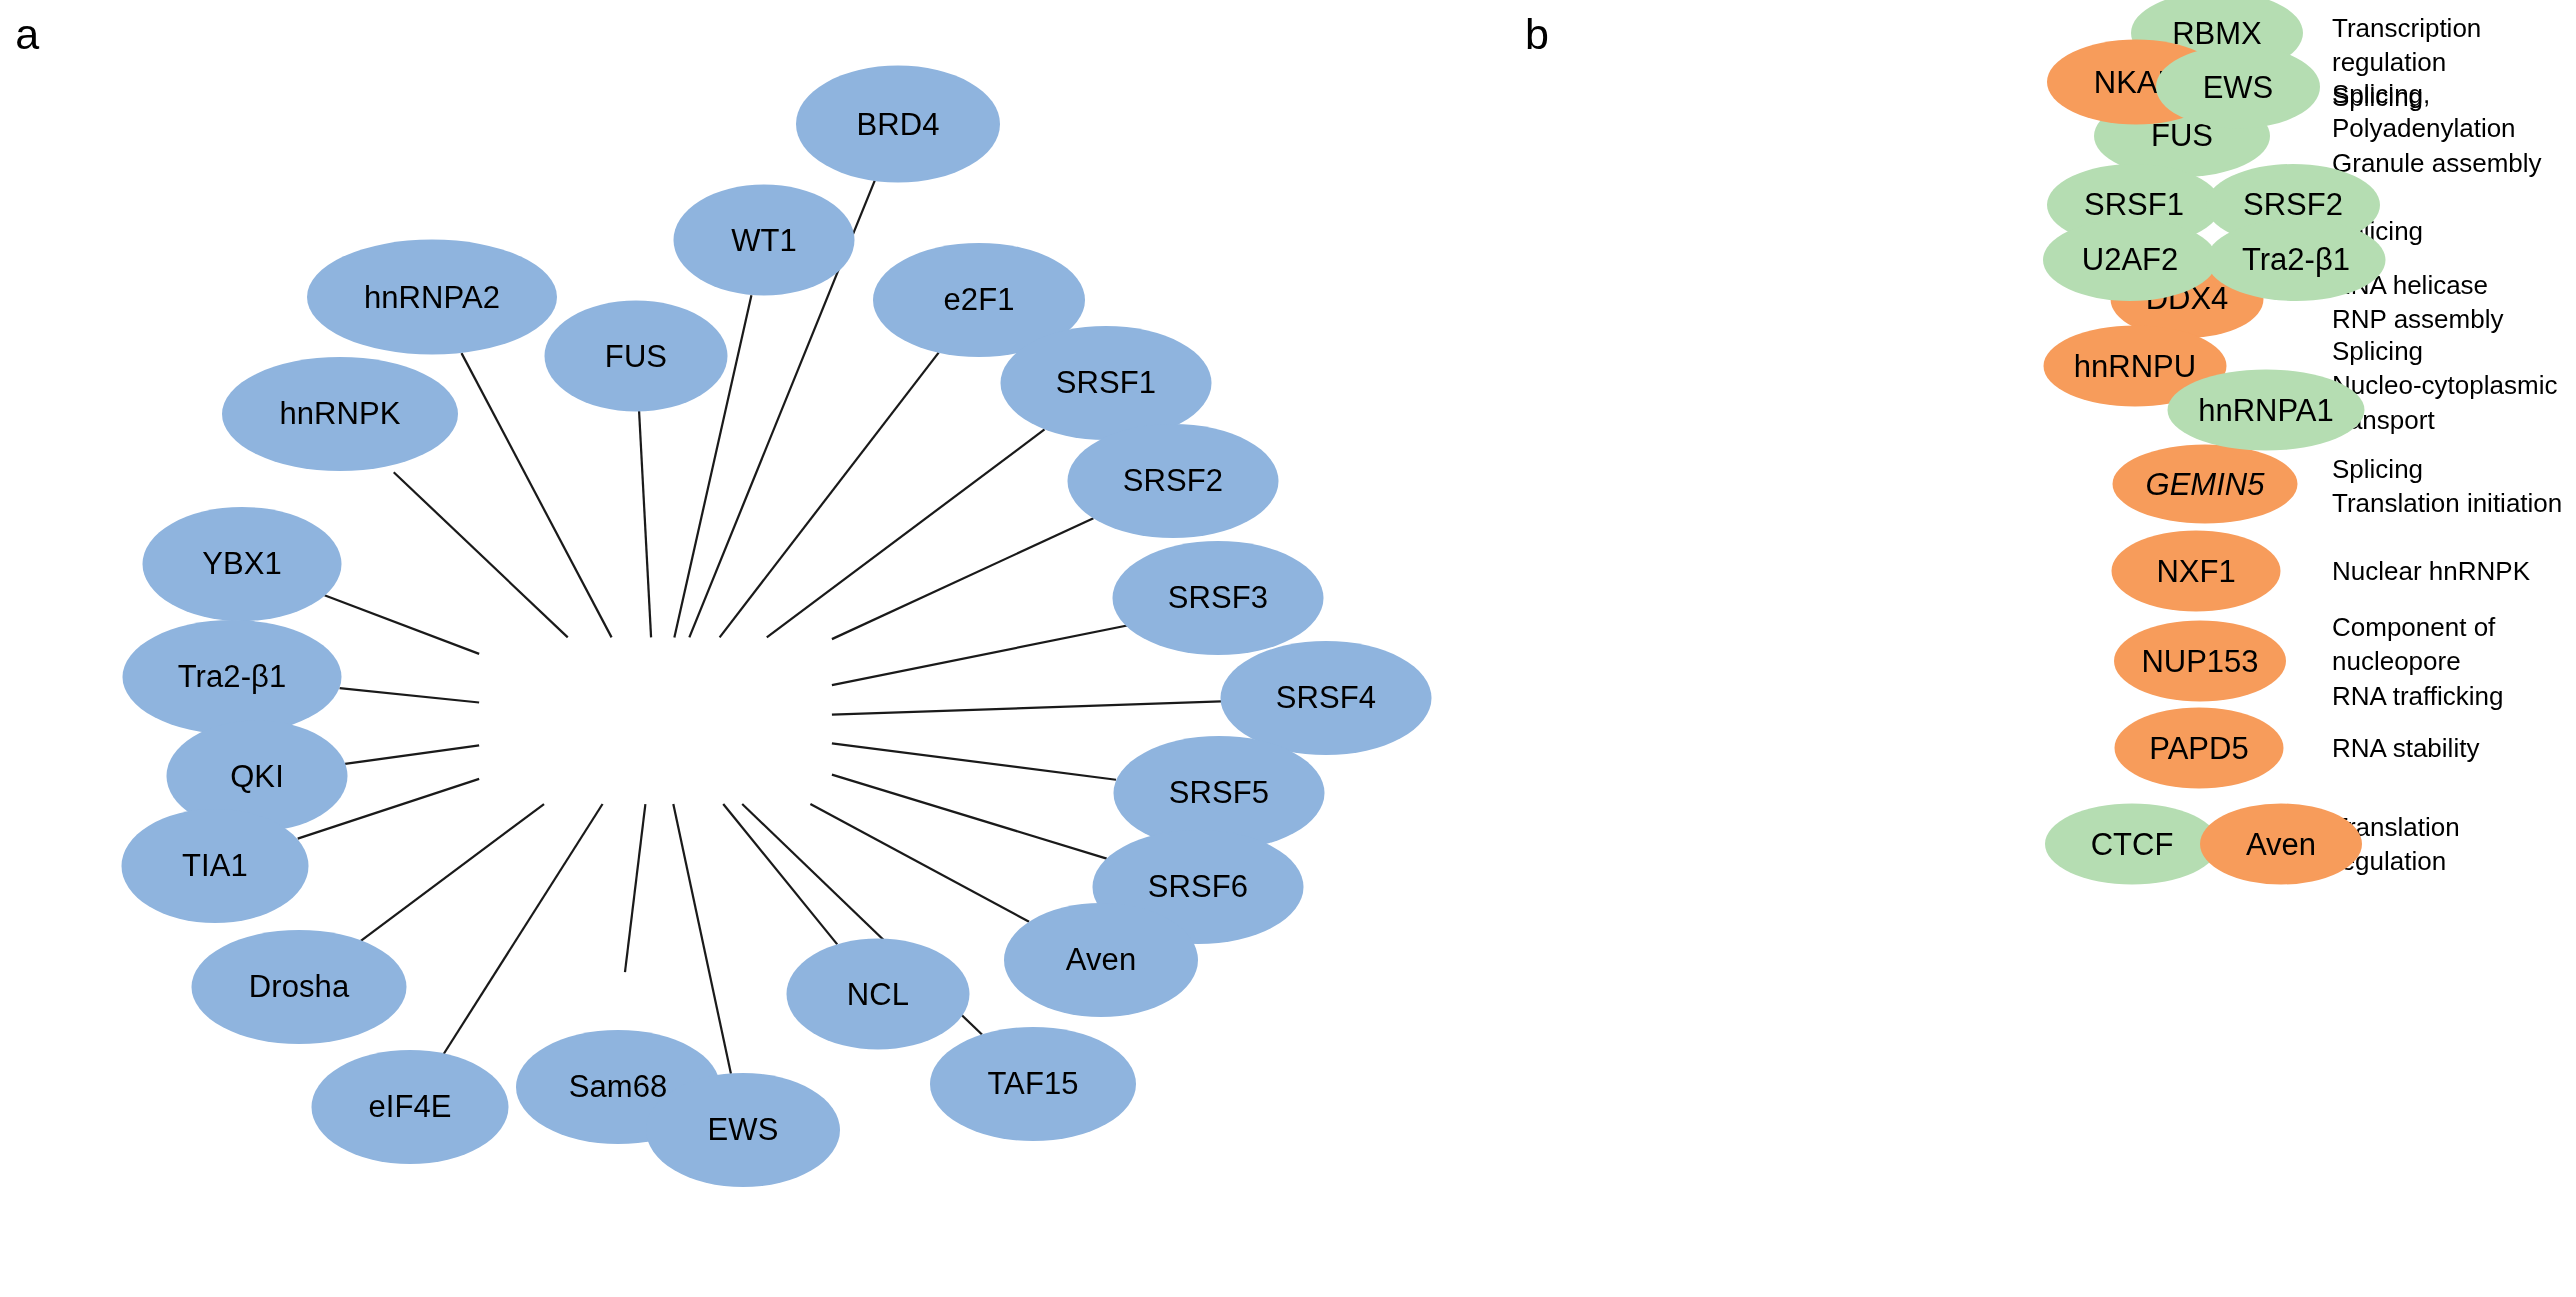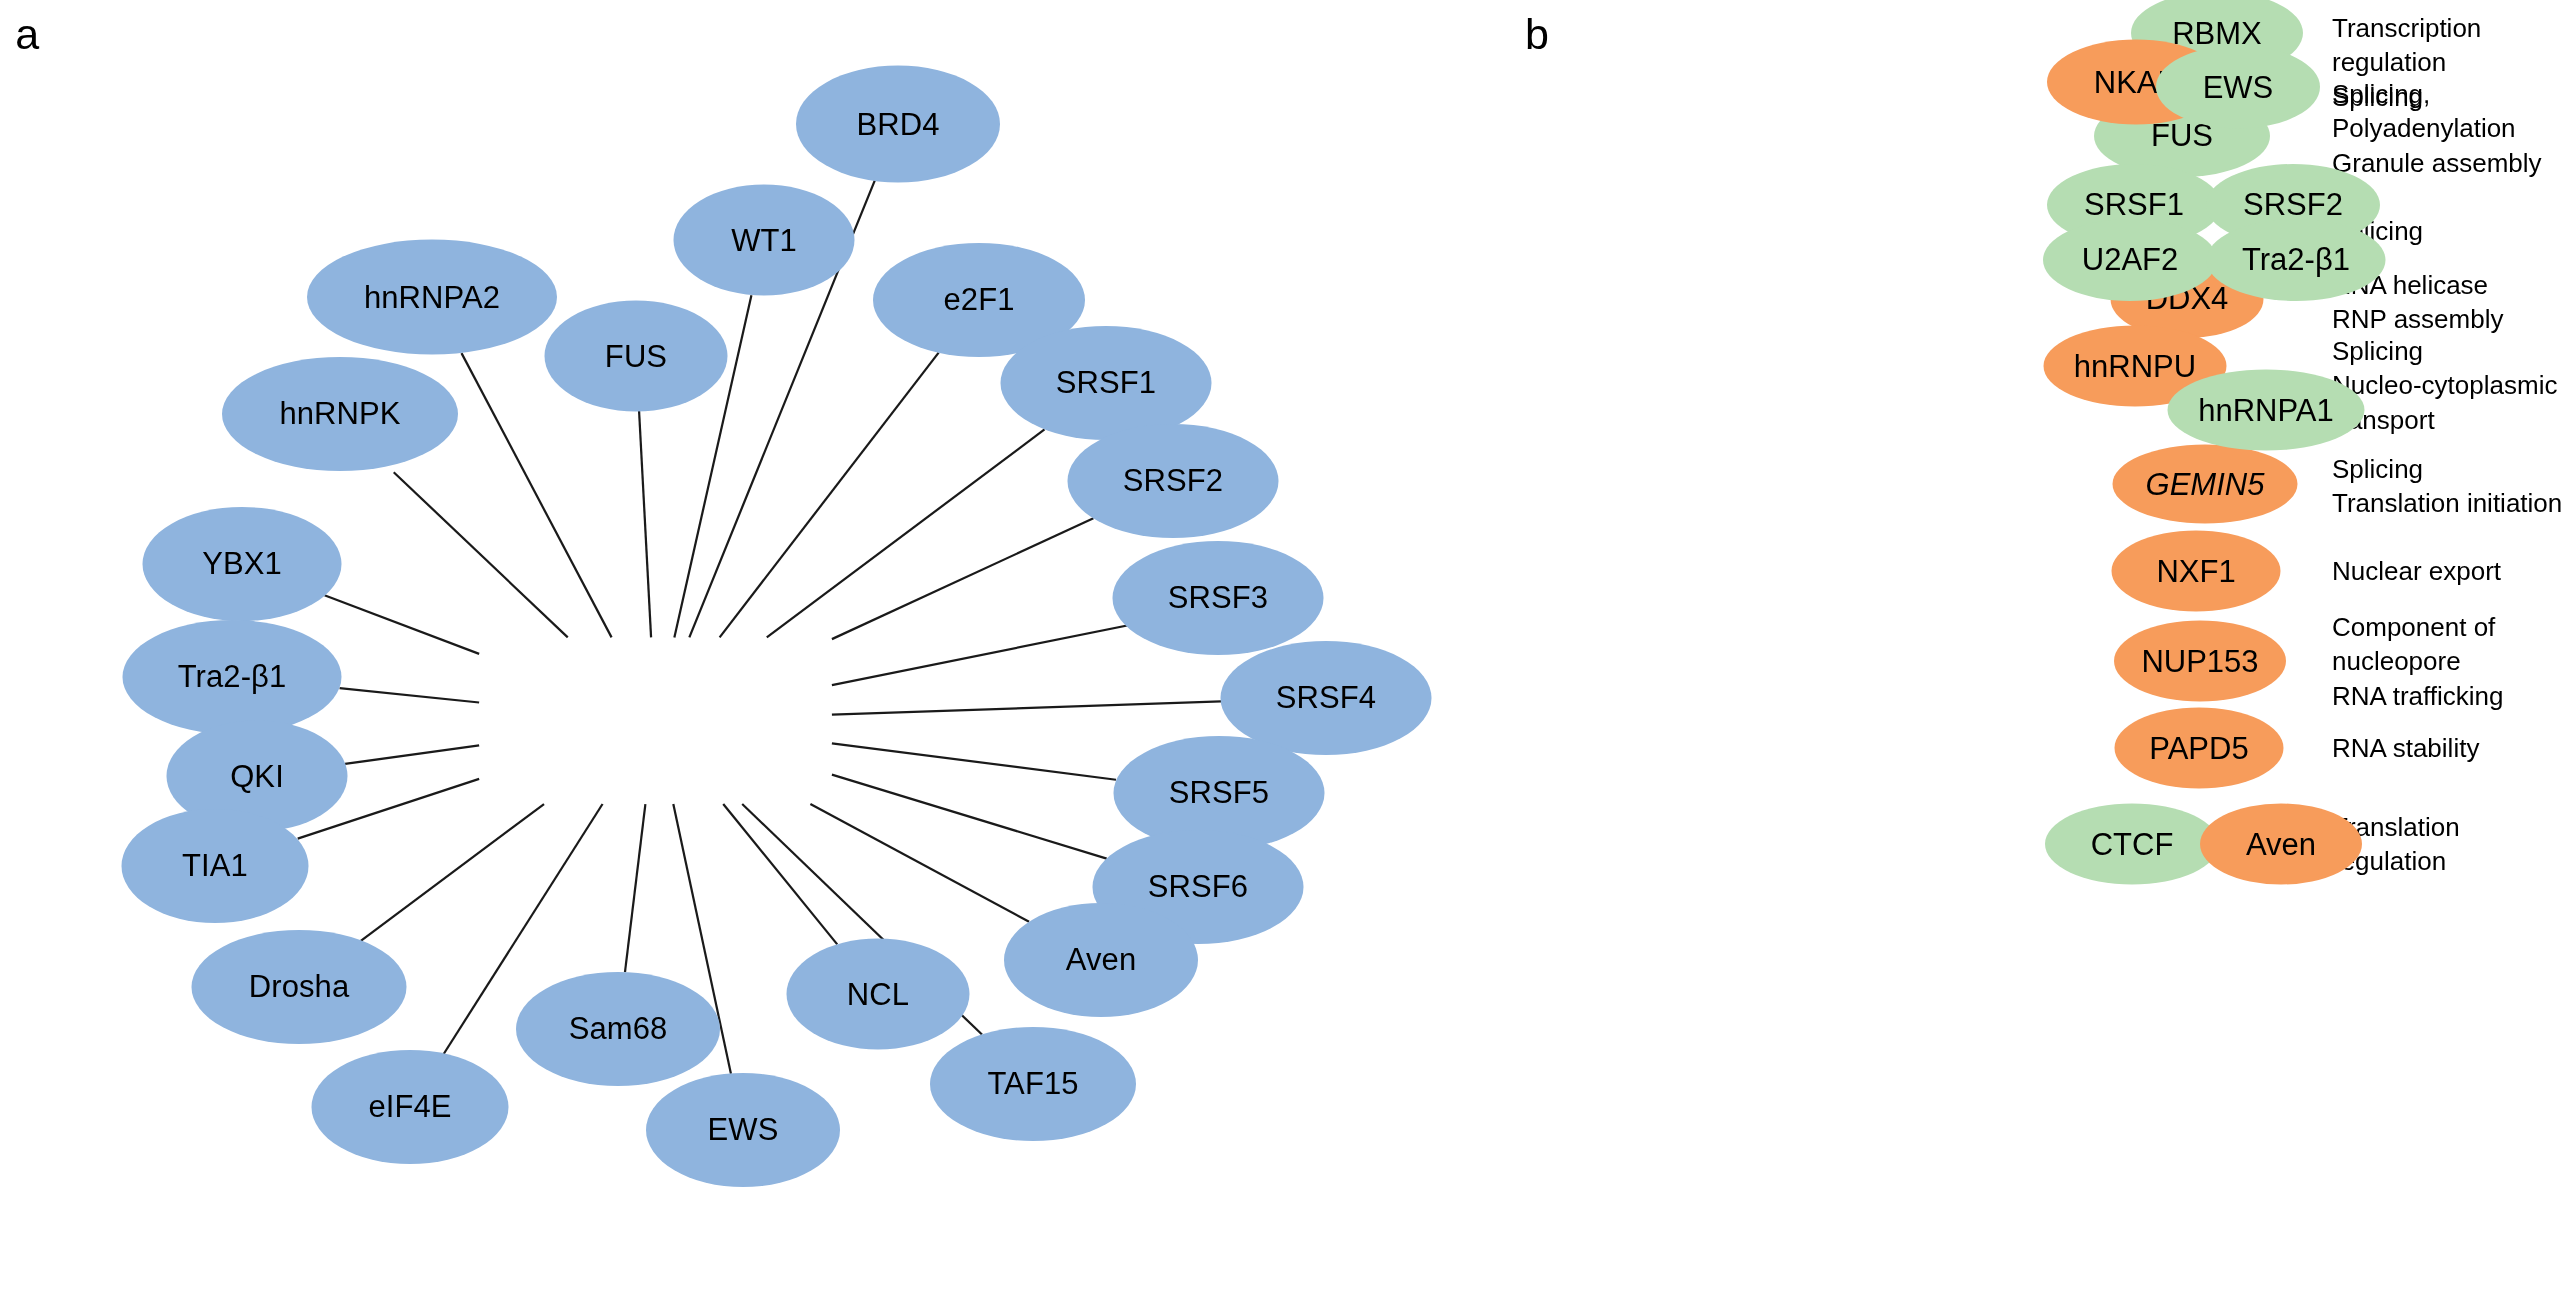--- a/index.html
+++ b/index.html
@@ -197,21 +197,21 @@
         </div>
         <div class="node blue" style="left: 299px; top: 987px; width: 215px; height: 114px;">
           <span>Drosha</span>
         </div>
         <div class="node blue" style="left: 1101px; top: 960px; width: 194px; height: 114px;">
           <span>Aven</span>
         </div>
         <div class="node blue" style="left: 878px; top: 994px; width: 183px; height: 111px;">
           <span>NCL</span>
         </div>
-        <div class="node blue" style="left: 618px; top: 1029px; width: 204px; height: 114px; align-items: center;">
+        <div class="node blue" style="left: 618px; top: 1087px; width: 204px; height: 114px; align-items: center;">
           <span>Sam68</span>
         </div>
         <div class="node blue" style="left: 1033px; top: 1084px; width: 206px; height: 114px;">
           <span>TAF15</span>
         </div>
         <div class="node blue" style="left: 410px; top: 1107px; width: 197px; height: 114px; justify-content: center;">
           <span>eIF4E</span>
         </div>
         <div class="node blue" style="left: 743px; top: 1130px; width: 194px; height: 114px;">
           <span>EWS</span>
@@ -281,21 +281,21 @@
 Splicing</div>
         <div class="fn-label" style="left: 839px; top: 128px;">Splicing, Polyadenylation
 Granule assembly</div>
         <div class="fn-label" style="left: 839px; top: 231px;">Splicing</div>
         <div class="fn-label" style="left: 839px; top: 302px;">RNA helicase
 RNP assembly</div>
         <div class="fn-label" style="left: 839px; top: 385px;">Splicing
 Nucleo-cytoplasmic transport</div>
         <div class="fn-label" style="left: 839px; top: 486px;">Splicing
 Translation initiation</div>
-        <div class="fn-label" style="left: 839px; top: 571px;">Nuclear export</div>
+        <div class="fn-label" style="left: 839px; top: 571px;">Nuclear hnRNPK</div>
         <div class="fn-label" style="left: 839px; top: 661px;">Component of nucleopore
 RNA trafficking</div>
         <div class="fn-label" style="left: 839px; top: 748px;">RNA stability</div>
         <div class="fn-label" style="left: 839px; top: 844px;">Translation regulation</div>
       </div>
   </div>
 
 </div>
 
 

